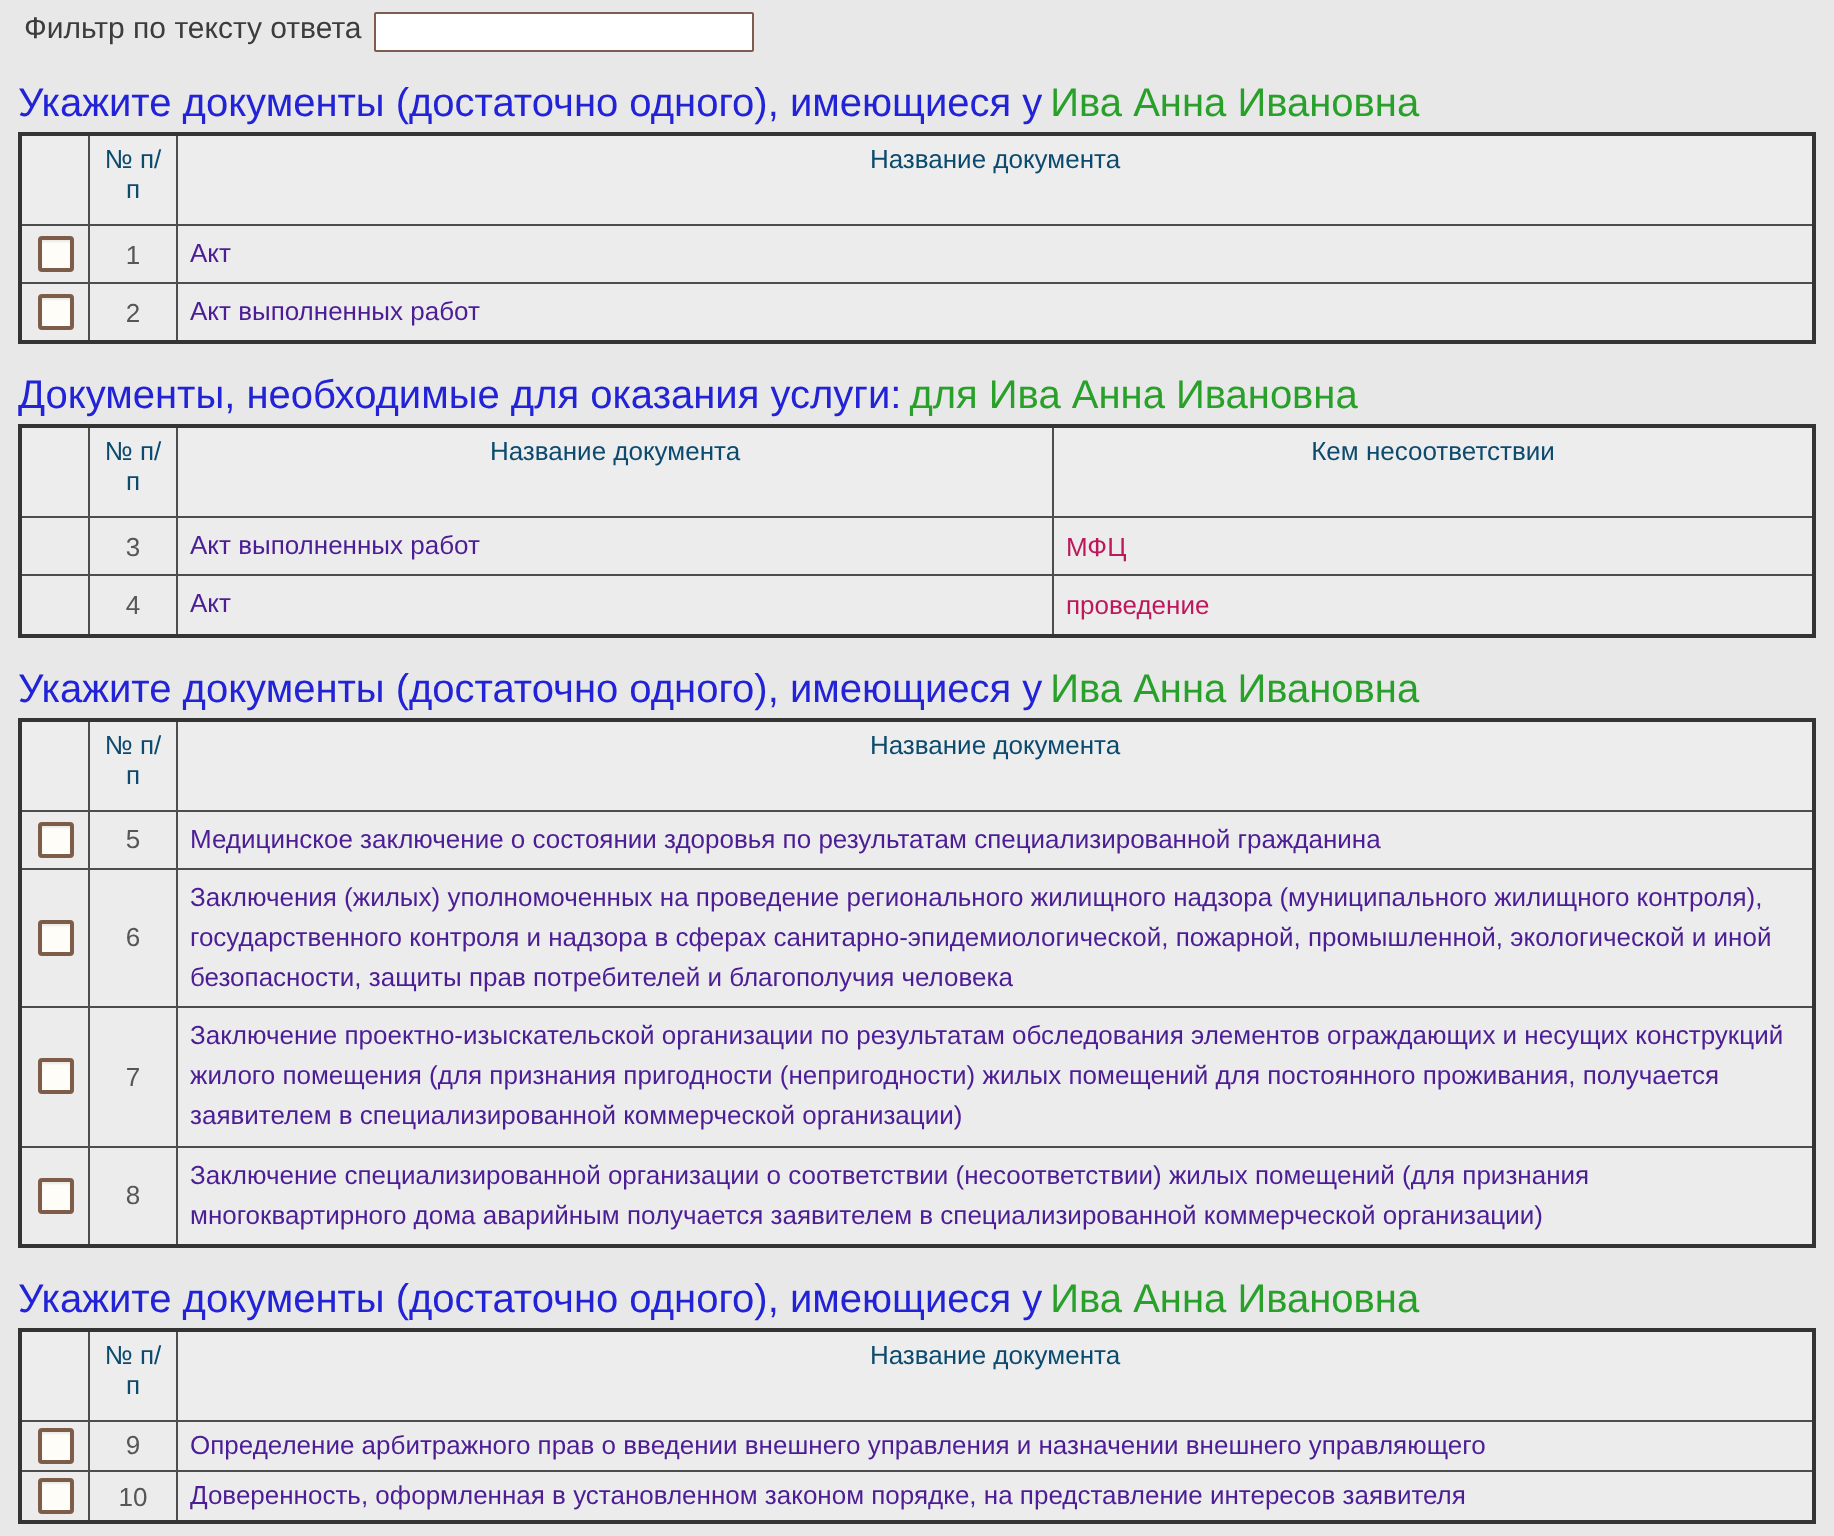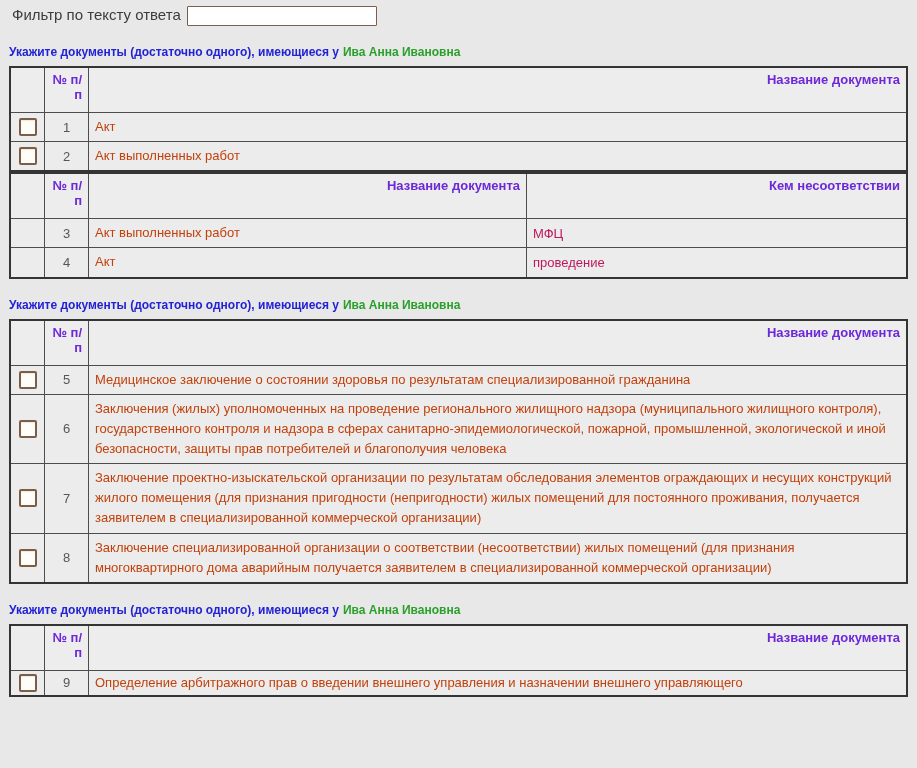--- a/index.html
+++ b/index.html
@@ -12,45 +12,45 @@
 
   
   .filter-row{padding:6px 0 0 12px;display:flex;align-items:flex-start;}
   .filter-label{font-size:15px;color:#3c3c3c;margin-right:6px;}
   .filter-input{
     width:182px;height:18px;border:1px solid #7e5c4e;background:#ffffff;
     font-family:inherit;font-size:13px;color:#4a4a4a;padding:0 3px;border-radius:1px;
   }
 
   
-  .section-heading{margin:17px 9px 5px 9px;font-size:12px;line-height:18px;font-weight:bold;}
+  .section-heading{margin:17px 9px 5px 9px;font-size:20px;line-height:18px;}
   .h-blue{color:#2222d6;}
   .h-green{color:#28a02a;margin-left:4px;}
 
   
   table.doc-table{
     border-collapse:collapse;margin-left:9px;width:899px;
     border:2px solid #343434;background:#ececec;table-layout:fixed;
   }
   table.doc-table th, table.doc-table td{
     border:1px solid #4d4d4d;
     font-size:13px;
     padding:4px 6px;
     vertical-align:middle;
     overflow:hidden;
   }
   table.doc-table th{
-    height:36px;vertical-align:top;font-weight:bold;
-    color:#6d28d9;text-align:right;background:#ededed;
+    height:36px;vertical-align:top;font-weight:normal;
+    color:#0c4a6e;text-align:center;background:#ededed;
   }
   th.col-cb, td.col-cb{width:21px;text-align:center;padding:4px 5px;}
   th.col-num, td.col-num{width:31px;text-align:center;}
   th.col-num{text-align:center;}
   td.col-num{color:#565656;}
-  td.col-doc{color:#c2410c;line-height:1.55;}
+  td.col-doc{color:#4c1d95;line-height:1.55;}
   td.col-prov{color:#be185d;}
   th.centered{text-align:center;}
   table.compact td{padding:2px 6px;}
 
   
   .checkbox{
     display:inline-block;width:14px;height:14px;
     background:#fffdf8;border:2px solid #7d5c49;border-radius:2px;
     box-shadow:inset 0 1px 1px rgba(0,0,0,.08);
     cursor:pointer;vertical-align:middle;
@@ -82,20 +82,23 @@
       <td class="col-doc">Акт</td>
     </tr>
     <tr>
       <td class="col-cb"><span class="checkbox" role="checkbox" aria-checked="false"></span></td>
       <td class="col-num">2</td>
       <td class="col-doc">Акт выполненных работ</td>
     </tr>
   </tbody>
     </table>
 
+  <div class="section-heading">
+    <span class="h-blue">Документы, необходимые для оказания услуги:</span><span class="h-green">для Ива Анна Ивановна</span>
+  </div>
   <table class="doc-table">
     <tbody>
         <tr>
       <th class="col-cb"></th>
       <th class="col-num">№ п/п</th>
       <th class="centered" style="width:425px;">Название документа</th>
       <th class="centered">Кем несоответствии</th>
     </tr>
     <tr>
       <td class="col-cb"></td>
@@ -153,16 +156,21 @@
         <tr>
       <th class="col-cb"></th>
       <th class="col-num">№ п/п</th>
       <th>Название документа</th>
     </tr>
     <tr>
       <td class="col-cb"><span class="checkbox" role="checkbox" aria-checked="false"></span></td>
       <td class="col-num">9</td>
       <td class="col-doc">Определение арбитражного прав о введении внешнего управления и назначении внешнего управляющего</td>
     </tr>
+    <tr>
+      <td class="col-cb"><span class="checkbox" role="checkbox" aria-checked="false"></span></td>
+      <td class="col-num">10</td>
+      <td class="col-doc">Доверенность, оформленная в установленном законом порядке, на представление интересов заявителя</td>
+    </tr>
   </tbody>
     </table>
 
 </div>
 
 </body></html>

